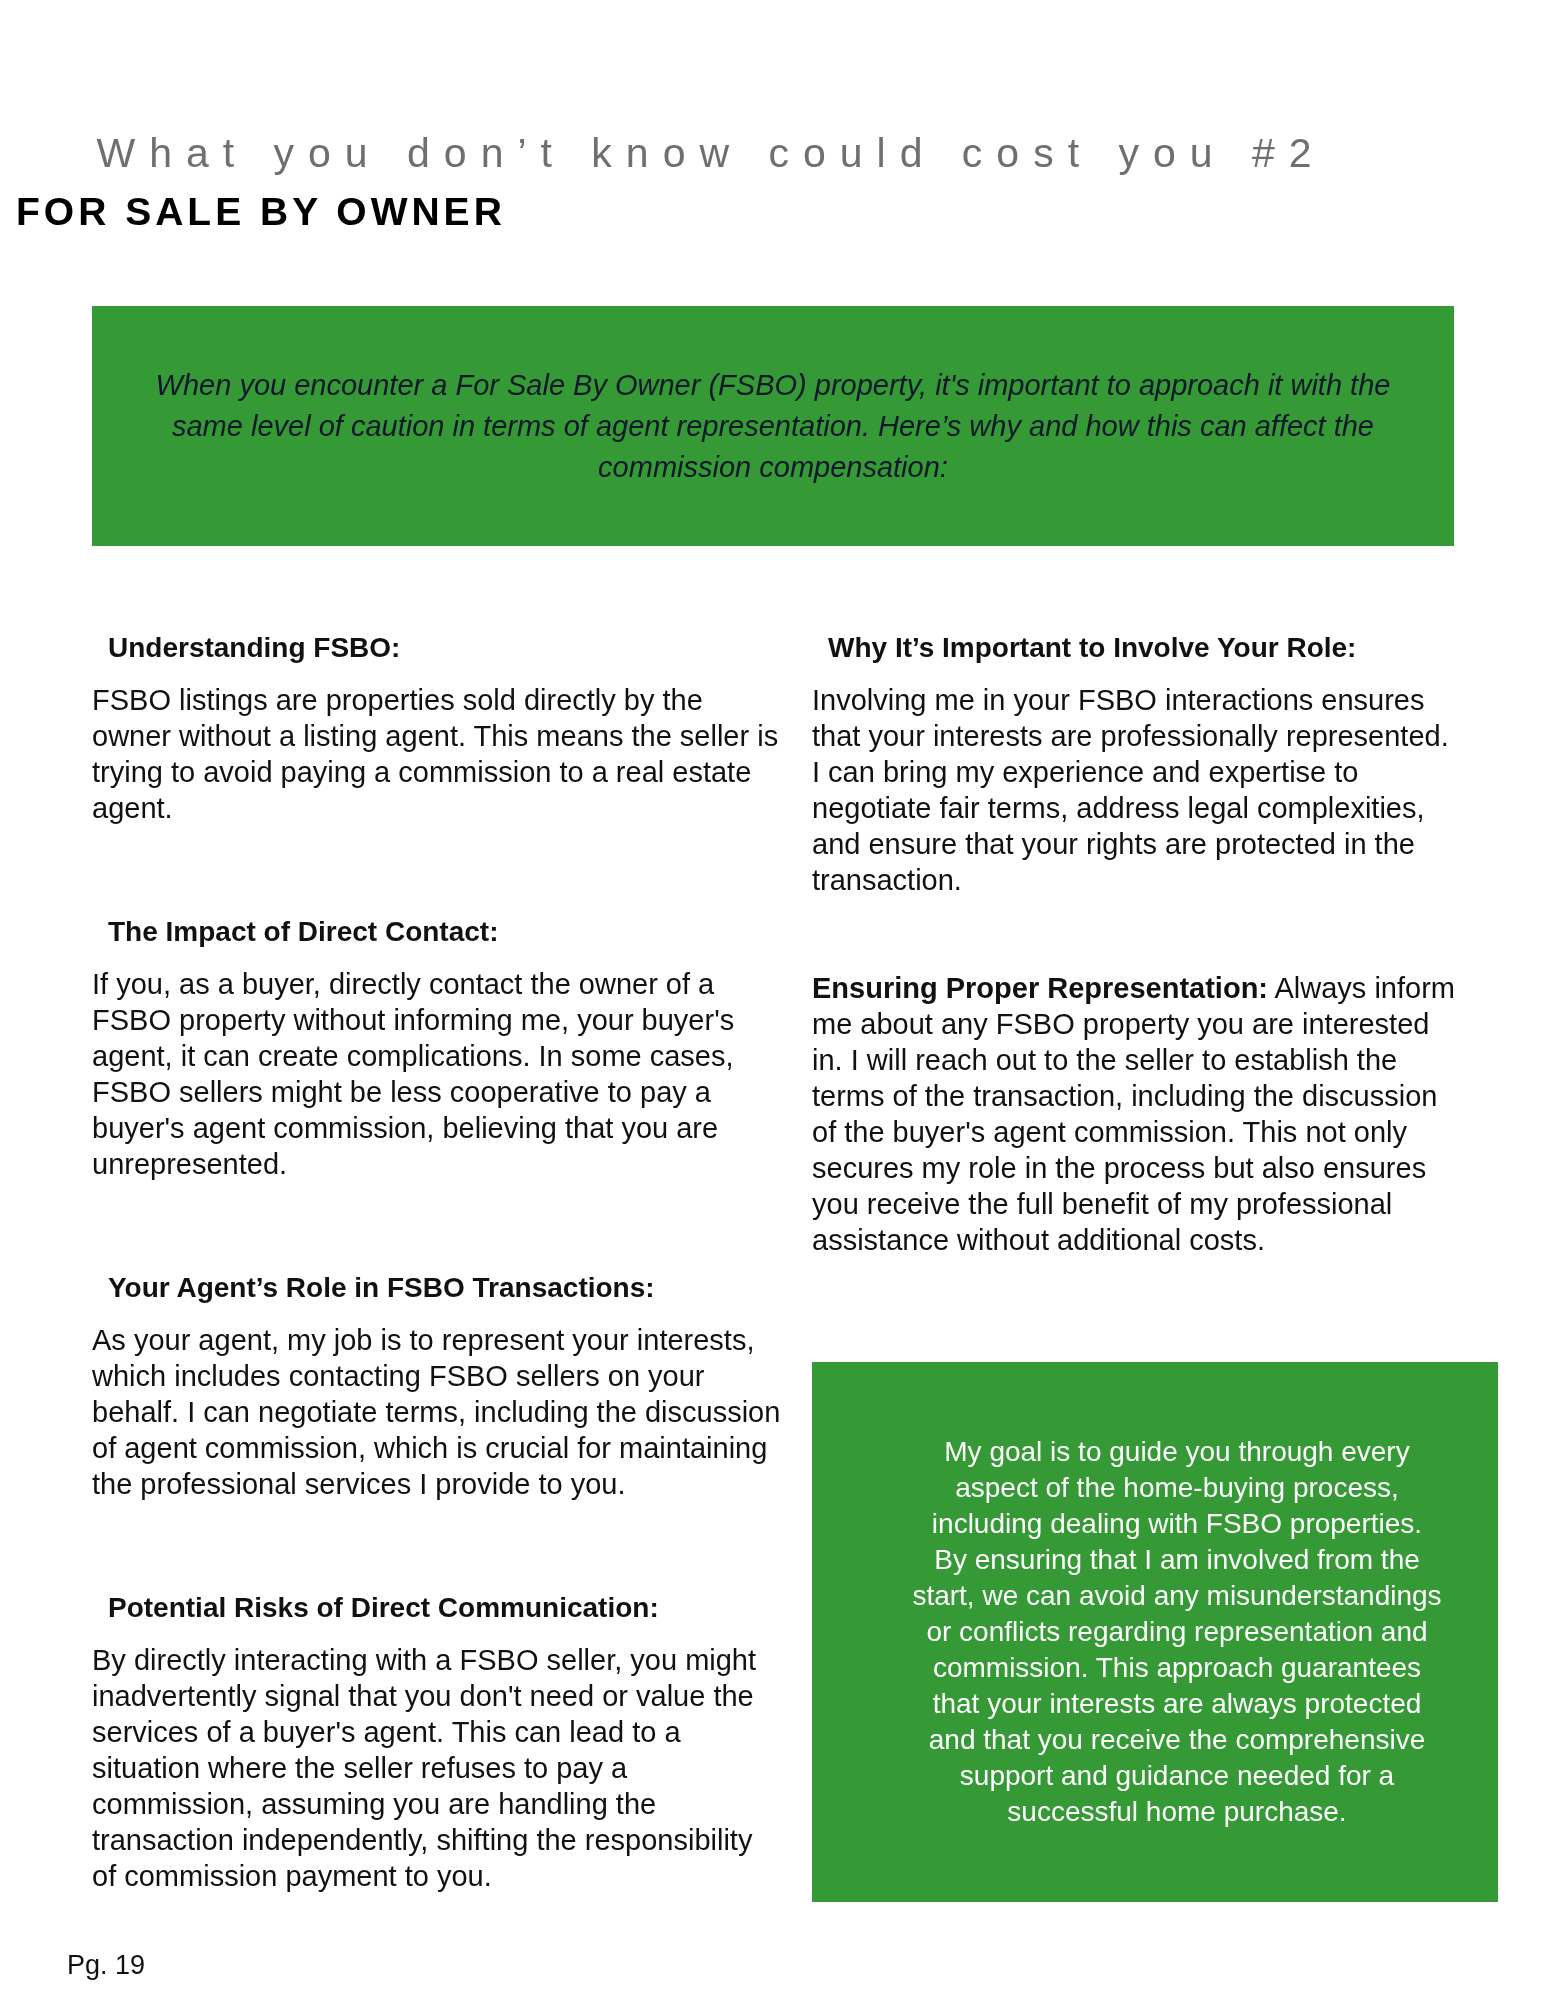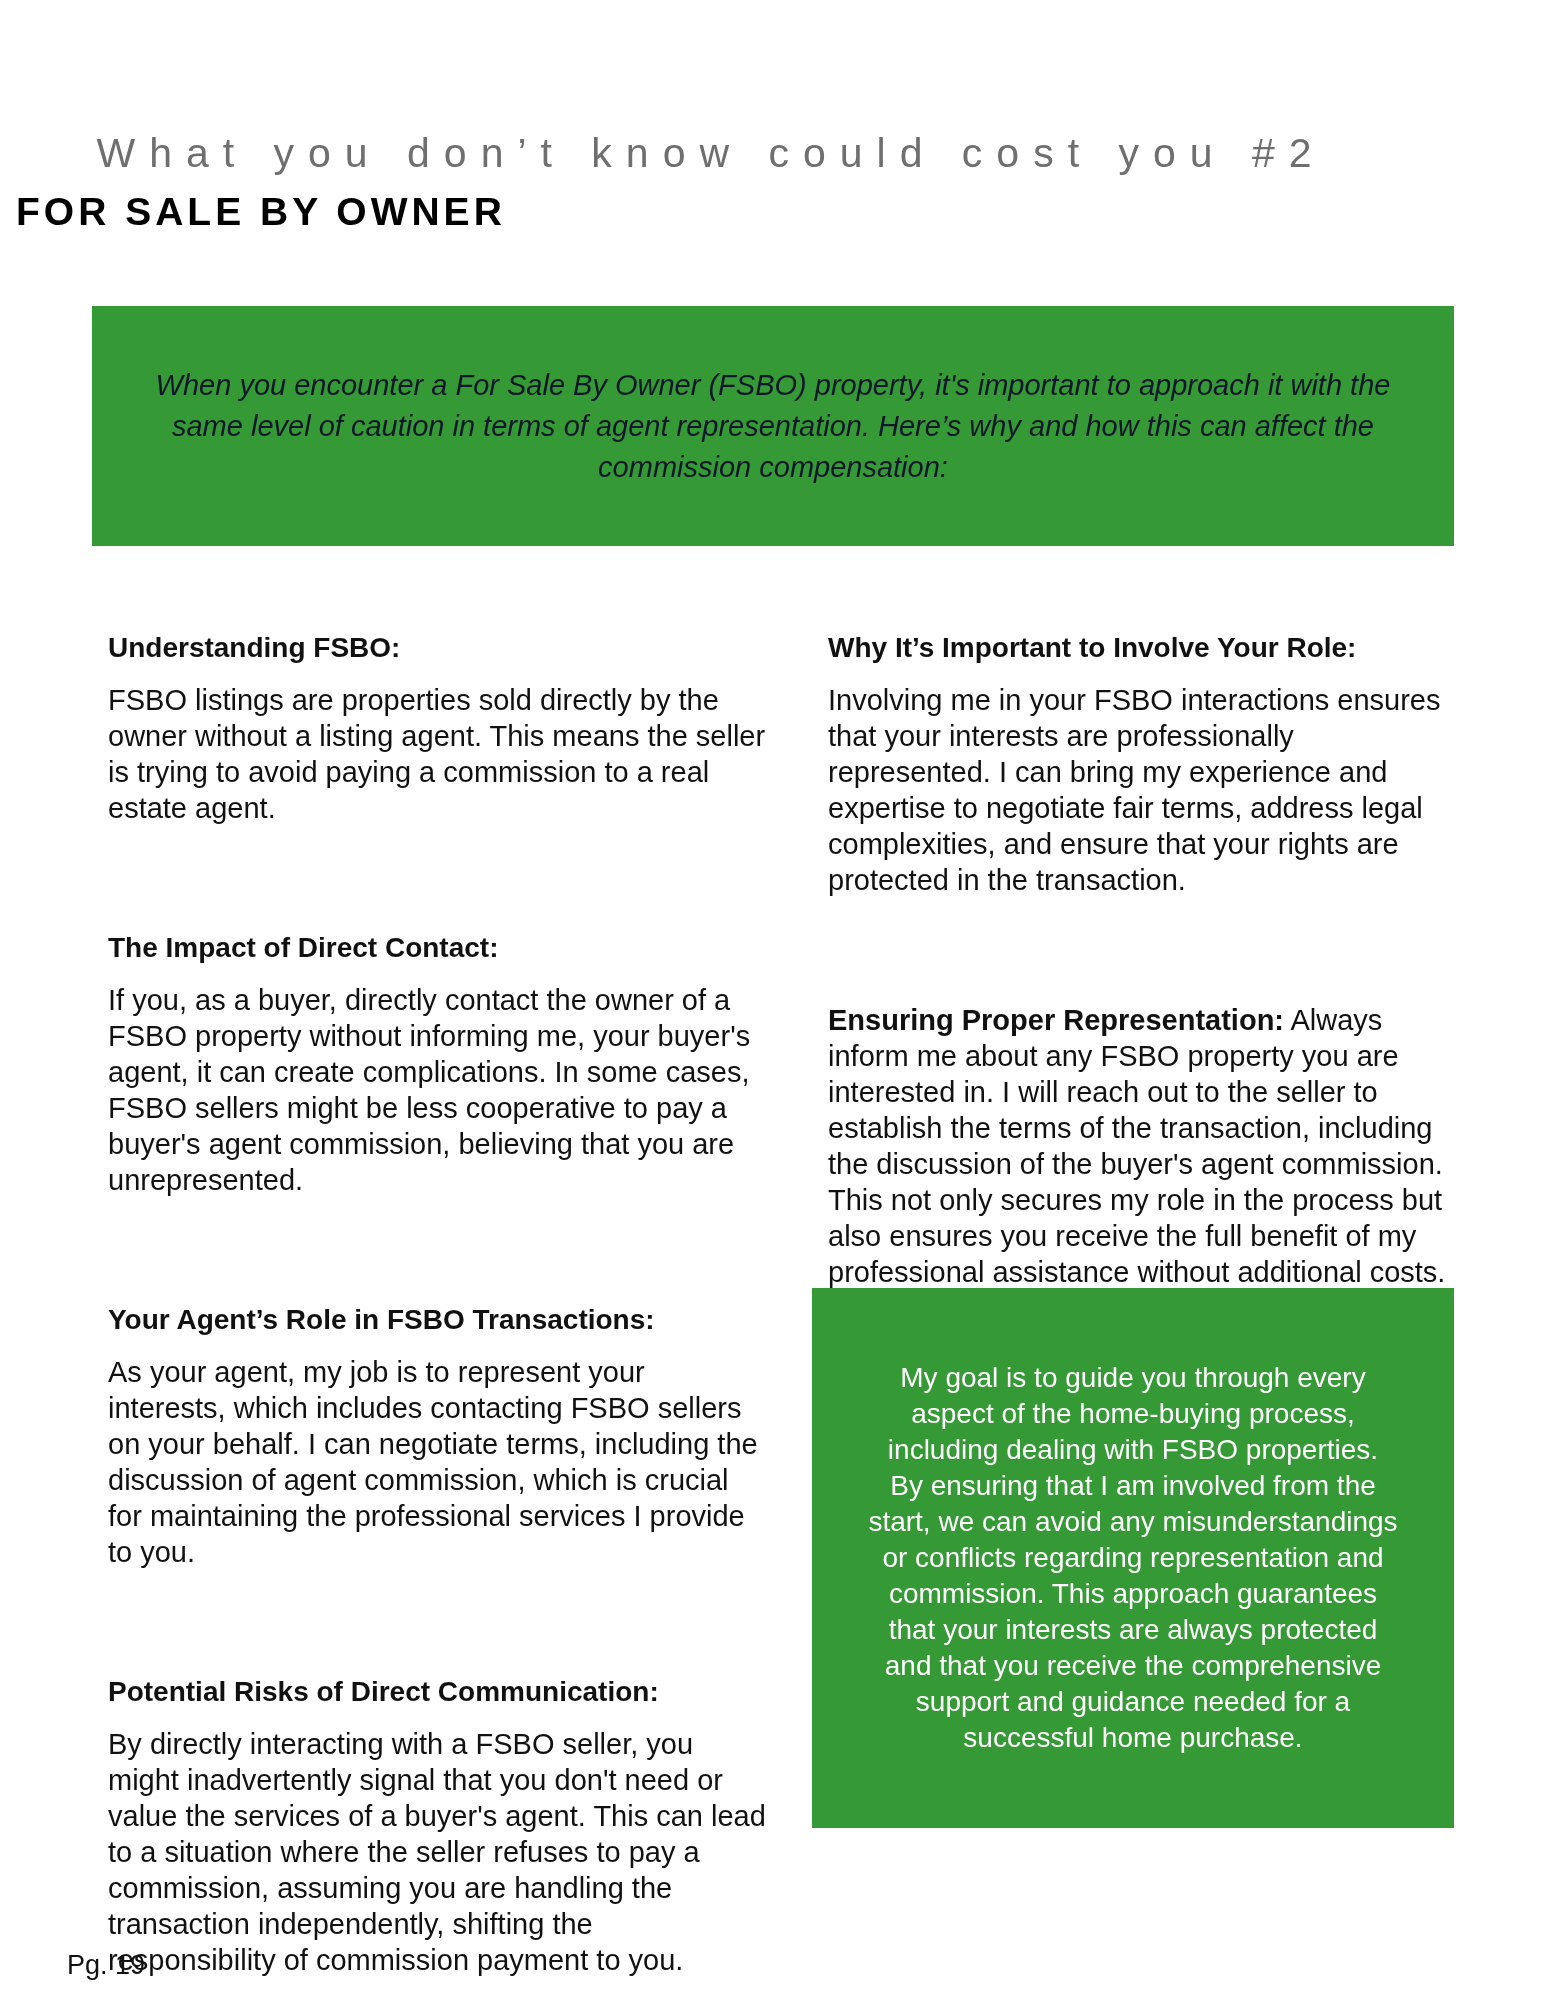--- a/index.html
+++ b/index.html
@@ -14,27 +14,27 @@
   .intro-box { position: absolute; left: 92px; top: 306px; width: 1362px; height: 240px;
                background: #359a35; display: flex; align-items: center; justify-content: center; }
   .intro-text { width: 1250px; text-align: center; color: #0f172a; font-style: italic;
                 font-size: 29px; line-height: 41px; font-family: "Liberation Sans", sans-serif; }
   .col { position: absolute; font-family: "Liberation Sans", sans-serif; font-size: 29px;
          line-height: 36px; color: #111; }
   .col-left { left: 92px; top: 614px; width: 690px; }
   .col-right { left: 812px; top: 614px; width: 650px; }
   .section { margin: 0; }
   .section h3 { margin: 16px; font-size: 28px; font-weight: bold; line-height: 36px; }
-  .section p { margin: 16px; }
+  .section p { margin: 0; }
   .gap-l1 { height: 72px; }
   .gap-l2 { height: 72px; }
   .gap-l3 { height: 72px; }
   .gap-r1 { height: 72px; }
-  .goal-box { position: absolute; left: 812px; top: 1288px; width: 642px; height: 540px;
-              background: #359a35; display: flex; align-items: center; justify-content: center; }
+  .goal-box { position: absolute; left: 812px; top: 1362px; width: 642px; height: 540px;
+              background: #359a35; display: flex; align-items: center; justify-content: center; padding-left: 44px; }
   .goal-text { width: 530px; text-align: center; color: #ffffff; font-size: 28px; line-height: 36px;
                font-family: "Liberation Sans", sans-serif; }
   .page-num { position: absolute; left: 67px; top: 1934px; font-size: 27px; color: #111;
               font-family: "Liberation Sans", sans-serif; margin-top: 16px; }
 </style>
 </head>
 <body>
 
 <div class="subtitle">What you don’t know could cost you #2</div>
 <div class="title">FOR SALE BY OWNER</div>

